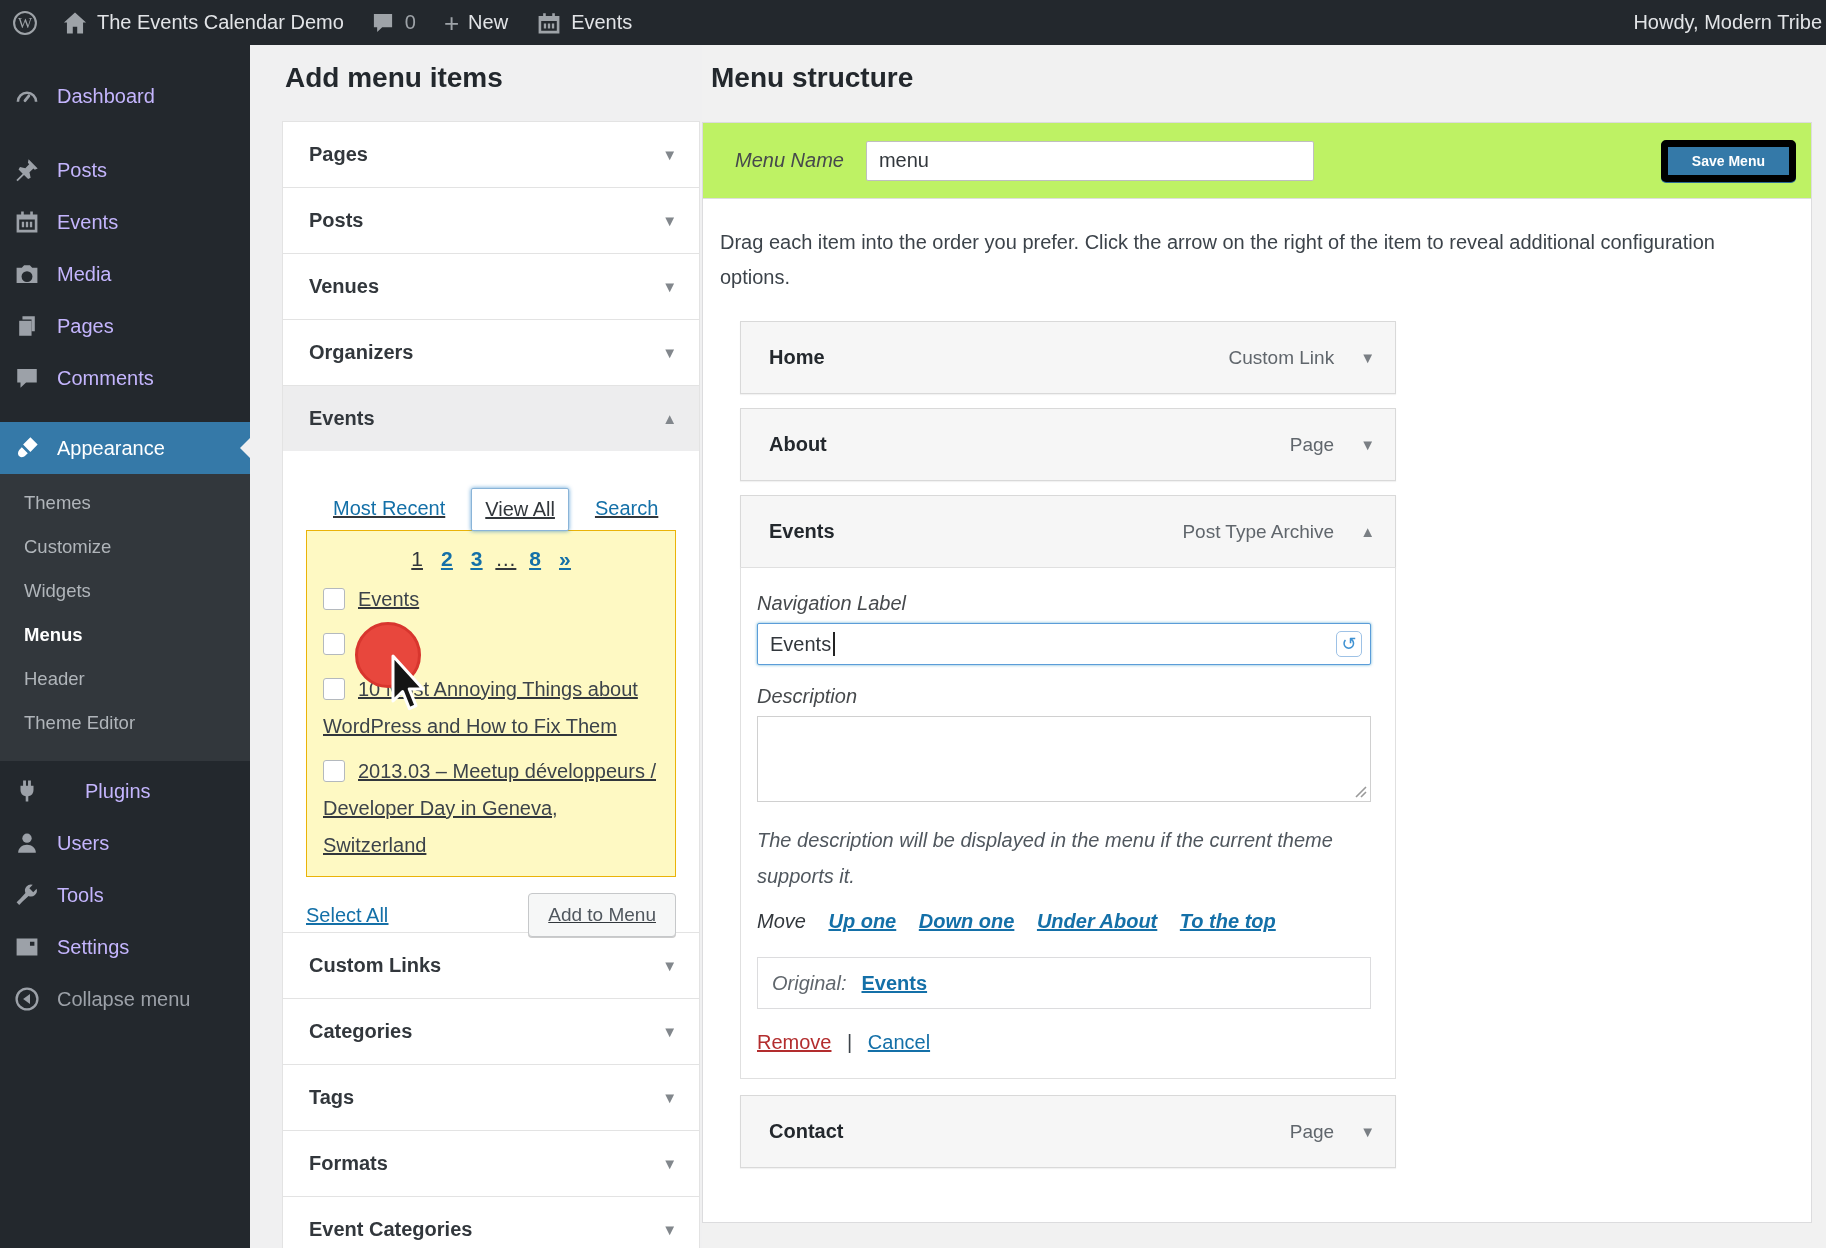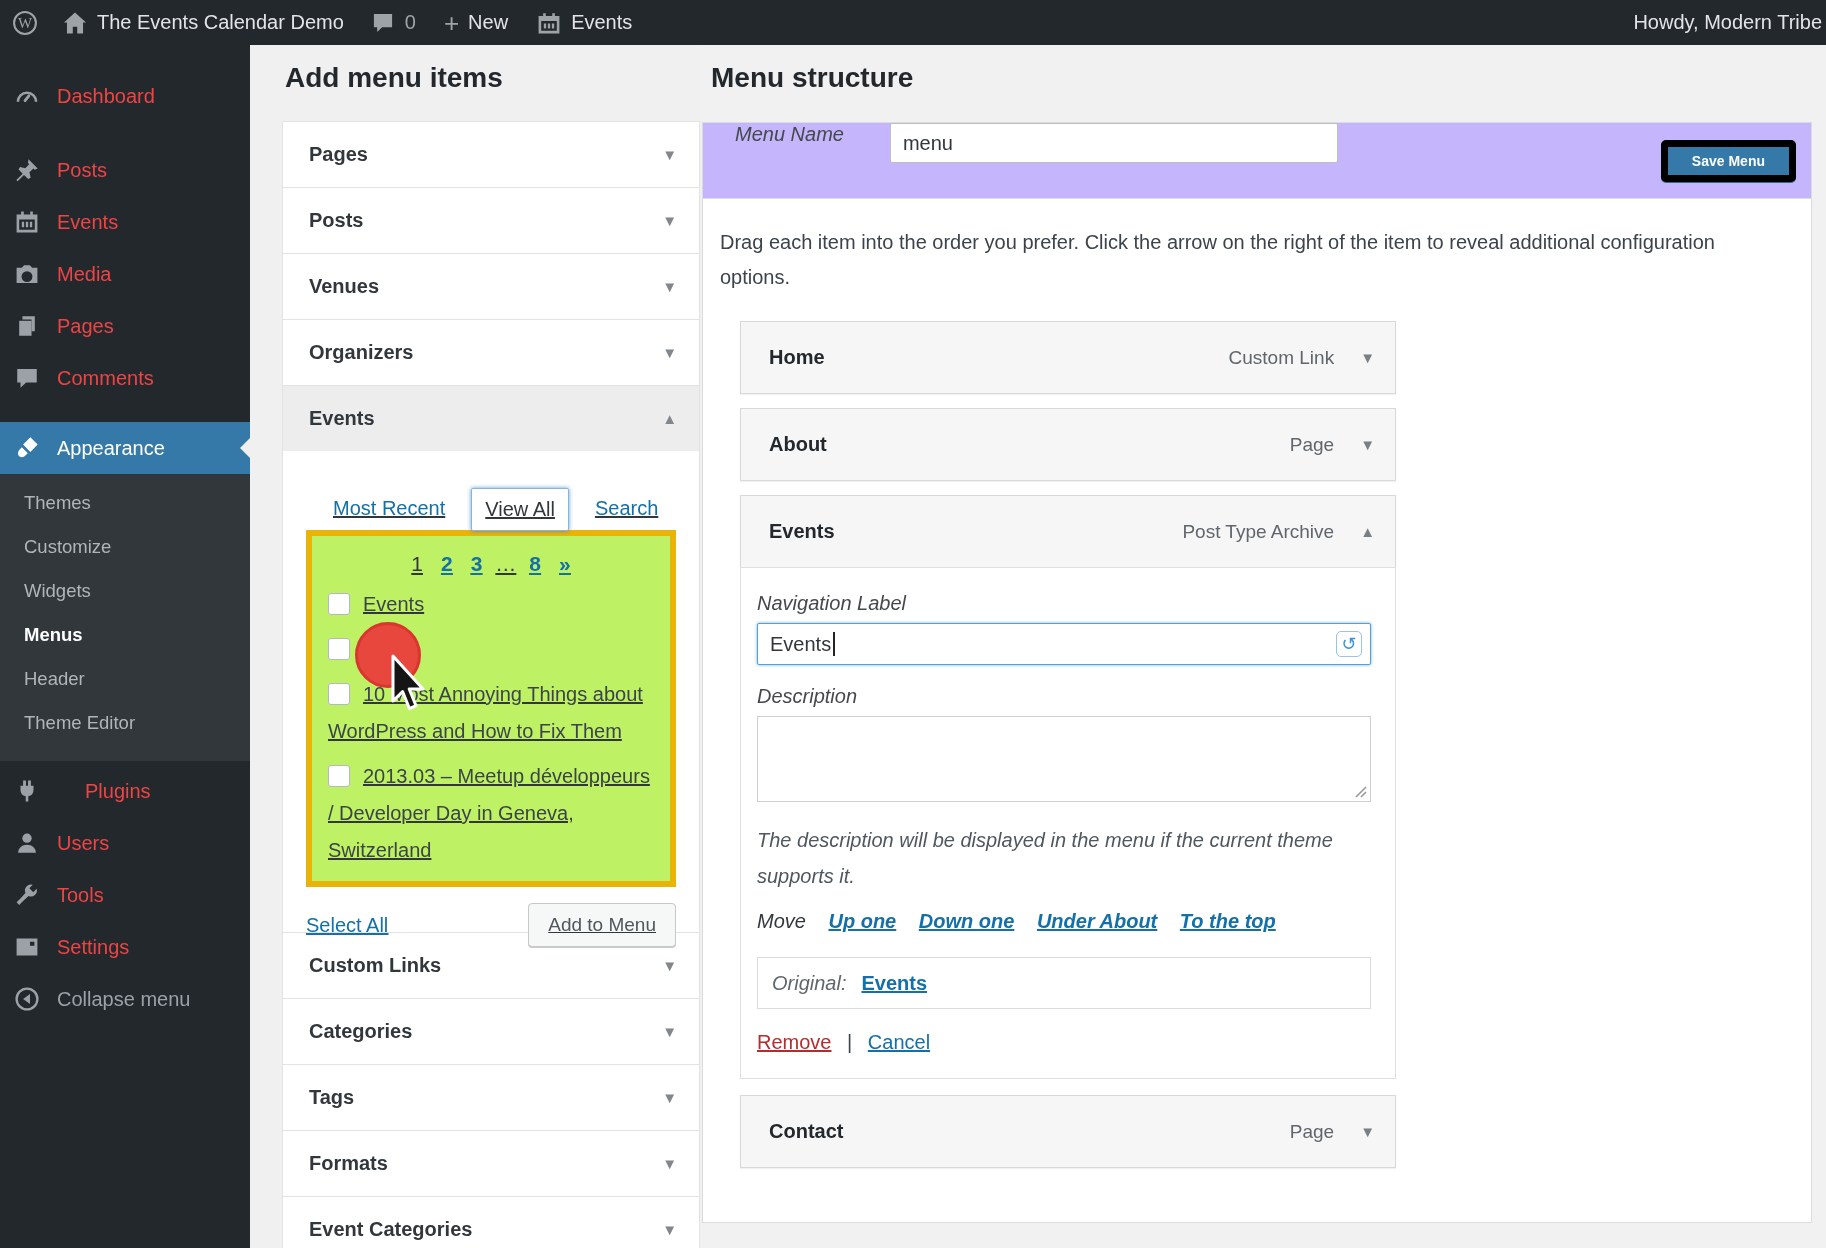--- a/index.html
+++ b/index.html
@@ -11,21 +11,21 @@
               display:flex; align-items:center; color:#e2e4e7; font-size:20px; z-index:60; }
   #adminbar .abitem { display:flex; align-items:center; gap:9px; }
   #adminbar .abicon { color:#9ea3a8; display:flex; align-items:center; }
   #adminbar svg { width:26px; height:26px; fill:currentColor; }
   .ab-count { color:#9ea3a8; }
   .ab-plus { font-size:26px; color:#9ea3a8; line-height:1; }
   .ab-howdy { margin-left:auto; margin-right:4px; color:#e2e4e7; }
 
   
   #sidebar { position:absolute; top:45px; left:0; width:250px; height:1203px; background:#23282d; }
-  .sb-item { height:52px; display:flex; align-items:center; color:#ef4444; font-size:20px; cursor:pointer; }
+  .sb-item { height:52px; display:flex; align-items:center; color:#c4b5fd; font-size:20px; cursor:pointer; }
   .sb-item .sbicon { width:26px; height:26px; margin:0 17px 0 14px; color:#9ca1a8; display:flex; }
   .sb-item svg { width:26px; height:26px; fill:currentColor; }
   .sb-first { margin-top:25px; }
   .sb-gap { margin-top:22px; }
   .sb-active { background:#3579a8; color:#fff; position:relative; margin-top:18px; }
   .sb-active .sbicon { color:#fff; }
   .sb-active::after { content:""; position:absolute; right:0; top:50%; margin-top:-10px;
                       border:10px solid transparent; border-right-color:#f0f0f1; }
   #sb-submenu { background:#32373c; padding:7px 0 16px 0; }
   .sb-sub { height:44px; display:flex; align-items:center; padding-left:24px; font-size:18.5px; color:#b0b5ba; cursor:pointer; }
@@ -40,41 +40,41 @@
              display:flex; align-items:center; cursor:pointer; }
   .acc-row .acc-label { margin-left:26px; font-size:20px; font-weight:700; color:#32373c; }
   .acc-row .acc-arrow { margin-left:auto; margin-right:22px; color:#82878c; font-size:15px; }
   .acc-row.open { background:#ededee; }
   .acc-body { background:#fff; border:1px solid #e3e3e3; border-top:none; margin-top:-1px;
               height:482px; padding:36px 23px 0 23px;text-decoration:underline; }
   .tabs { display:flex; align-items:flex-end; padding-left:13px; position:relative; z-index:2; }
   .tab-link { color:#1470a8; font-size:20px; padding:10px 14px; cursor:pointer; }
   .tab-active { background:#fff; border:1px solid #8ab4d8; box-shadow:0 0 4px rgba(40,130,200,.75);
                 border-radius:2px; color:#32373c; font-size:20px; padding:9px 13px; margin:0 12px -1px 12px; cursor:pointer; }
-  .listbox { border:6px solid #eab308; padding:14px 16px 12px 16px; min-height:316px; position:relative; z-index:1; background:#bef264; }
+  .listbox { border:1px solid #eab308; padding:14px 16px 12px 16px; min-height:316px; position:relative; z-index:1; background:#fef9c3; }
   .pagi { text-align:center; font-size:21px; margin-top:2px; }
   .pagi span, .pagi a { margin:0 9px; }
   .pagi .cur { color:#32373c; }
   .pagi .dots { color:#32373c; margin:0 4px; }
   .pagi a { color:#1470a8; text-decoration:underline; font-weight:600; cursor:pointer; }
   .mi { display:block; margin-top:8px; font-size:20px; line-height:37px; color:#3c434a; cursor:pointer; }
   .cb { display:inline-block; width:22px; height:22px; background:#fff; border:1px solid #b4b9be;
         border-radius:3px; margin-right:13px; vertical-align:-4px; }
   .acc-actions { display:flex; align-items:center; margin-top:16px; }
   .link { color:#1470a8; text-decoration:underline; cursor:pointer; }
   .select-all { font-size:20px; }
   .btn-secondary { margin-left:auto; font-family:inherit; font-size:19px; color:#50575e; background:#f6f7f7;
                    border:1px solid #c6c8ca; border-radius:4px; padding:10px 19px; box-shadow:0 1px 0 #ccc; cursor:pointer; }
 
   
   #menucol { position:absolute; left:702px; top:45px; width:1124px; height:1203px; background:#f1f1f1; }
   #menucol h2 { position:absolute; left:9px; top:17px; font-size:28px; font-weight:600; color:#23282d; }
   #panel { position:absolute; left:0; top:77px; width:1110px; background:#fff; border:1px solid #dcdcde; }
-  #panel-header { height:76px; background:#c4b5fd; border-bottom:1px solid #dedede;
-                  display:flex; position:relative;gap:24px; }
+  #panel-header { height:76px; background:#bef264; border-bottom:1px solid #dedede;
+                  display:flex; align-items:center; position:relative; }
   .mn-label { font-style:italic; font-size:20px; color:#46494c; margin-left:32px; }
   #menu-name-input { margin-left:22px; width:448px; height:40px; border:1px solid #bfbfbf; border-radius:2px;
                      font-family:inherit; font-size:20px; padding:0 12px; color:#32373c; background:#fff; }
   .btn-primary { position:absolute; right:15px; top:17px; height:42px; padding:0 24px; background:#3479a8;
                  border:7px solid #000000; border-radius:5px; color:#fff; font-family:inherit;
                  font-size:14px; font-weight:600; box-shadow:0 1px 0 #2c6b94; cursor:pointer; }
   #panel-body { padding:26px 0 40px 0; }
   .instructions { margin-left:17px; width:1020px; font-size:20px; line-height:35px; color:#3c434a; }
   .handles { margin:26px 0 0 37px; width:656px; }
   .handle { height:73px; background:#f6f6f6; border:1px solid #d9d9d9; box-shadow:0 1px 1px rgba(0,0,0,.05);

